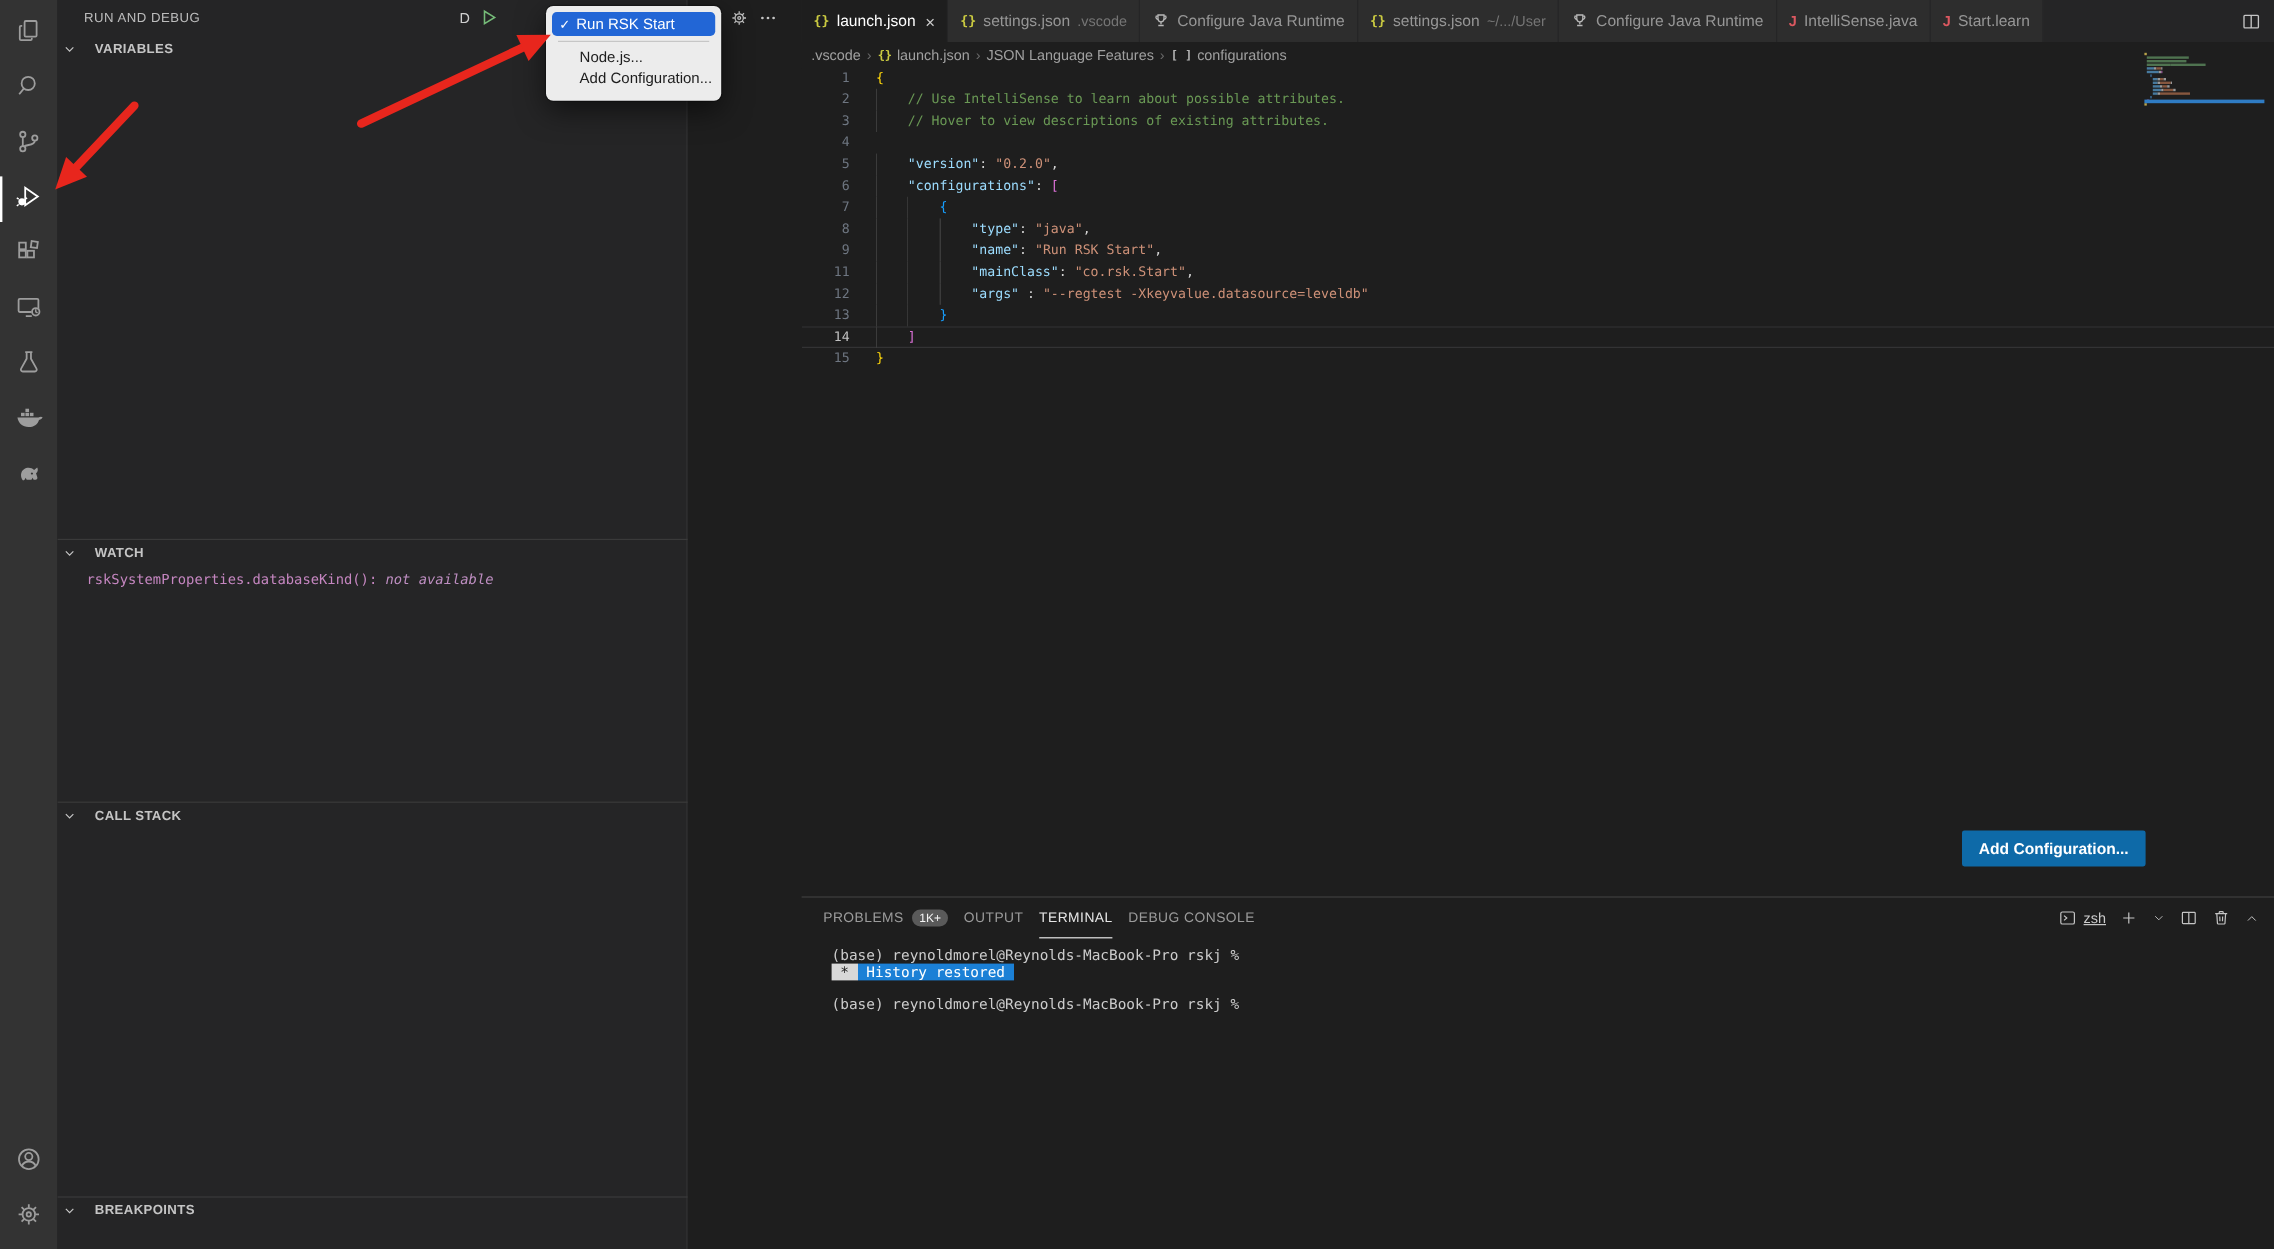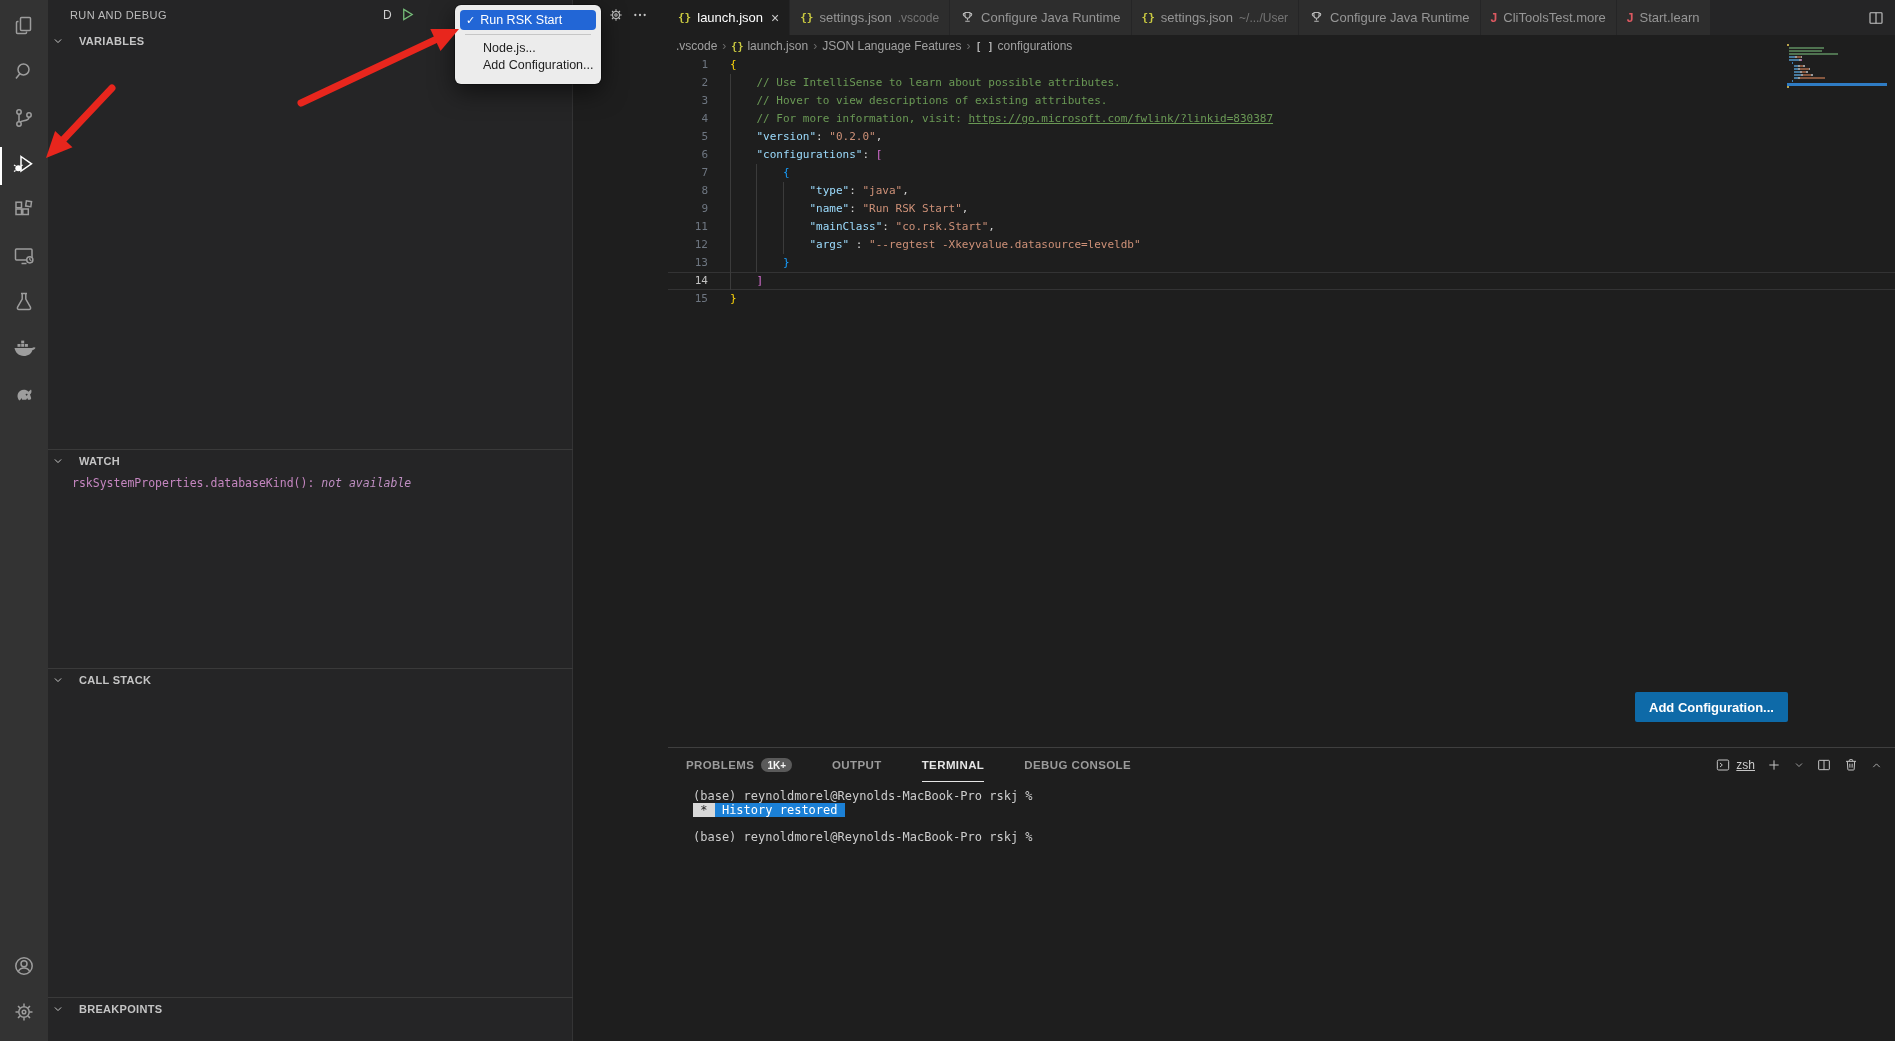--- a/index.html
+++ b/index.html
@@ -81,21 +81,21 @@
   .minimap{position:absolute;right:8px;top:44px;width:100px;cursor:pointer;}
   .mm-row{height:2px;margin-bottom:1px;display:flex;}
   .mm-seg{height:2px;}
   .mm-cur{position:absolute;left:0;width:100%;height:3px;background:#2f7cc4;}
 
   .add-config-btn{position:absolute;left:967px;top:692px;height:30px;padding:0 14px;background:#0e6aa8;border:none;
                   color:#ffffff;font-size:13px;font-weight:600;font-family:"Liberation Sans",sans-serif;border-radius:2px;cursor:pointer;}
 
   
   .panel{position:absolute;left:668px;top:747px;width:1227px;height:294px;background:#1e1e1e;border-top:1px solid #3f3f3f;}
-  .panel-tabs{position:absolute;left:0;top:0;height:34px;display:flex;align-items:flex-start;gap:40px;padding-left:18px;font-weight:bold;}
+  .panel-tabs{position:absolute;left:0;top:0;height:34px;display:flex;align-items:flex-start;gap:13px;padding-left:18px;}
   .ptab{font-size:11.5px;letter-spacing:.4px;color:#9b9b9b;display:flex;align-items:center;gap:7px;cursor:pointer;height:34px;}
   .ptab.active{color:#e6e6e6;border-bottom:1px solid #e6e6e6;padding-top:1px;}
   .pbadge{background:#5a5a5a;color:#f5f5f5;font-size:10px;padding:1.5px 6px;border-radius:9px;letter-spacing:0;}
   .panel-actions{position:absolute;right:12px;top:0;height:34px;display:flex;align-items:center;gap:11px;color:#c5c5c5;text-decoration:underline;}
   .panel-actions svg{width:16px;height:16px;cursor:pointer;}
   .shell-group{display:flex;align-items:center;gap:5px;cursor:pointer;}
   .shell-label{font-size:12px;color:#cccccc;}
   .terminal{position:absolute;left:0;top:34px;width:100%;bottom:0;padding:8px 0 0 25px;
             font-family:"DejaVu Sans Mono",monospace;font-size:12px;line-height:13.8px;color:#cccccc;cursor:text;}
   .tline{white-space:pre;}
@@ -299,21 +299,21 @@
             <svg viewBox="0 0 18 18" fill="none" stroke="#b8b8b8" stroke-width="1.3">
               <path d="M6 3 h6 v3.8 a3 3 0 0 1 -6 0 Z"></path>
               <path d="M9 10 v2.2 M6.3 13.5 h5.4"></path>
               <path d="M6 4.2 H4.2 a2.2 2.2 0 0 0 2.2 3.2 M12 4.2 h1.8 a2.2 2.2 0 0 1 -2.2 3.2"></path>
             </svg>
           </span>
           <span>Configure Java Runtime</span>
         </div>
         <div class="tab">
           <span class="ticon ticon-java">J</span>
-          <span>CliToolsTest.more</span>
+          <span>IntelliSense.java</span>
         </div>
         <div class="tab">
           <span class="ticon ticon-java">J</span>
           <span>Start.learn</span>
         </div>
         <div class="tab-spacer"></div>
         <div class="tab-actions">
           <svg viewBox="0 0 24 24" fill="none" stroke="currentColor" stroke-width="1.5">
             <rect x="4" y="5" width="16" height="14" rx="1"></rect>
             <line x1="12" y1="5" x2="12" y2="19"></line>
@@ -347,21 +347,20 @@
         <div class="crow">
           <span class="ln">2</span>
           <span class="ctext"><span class="ind">    </span><span class="c-com">// Use IntelliSense to learn about possible attributes.</span></span>
         </div>
         <div class="crow">
           <span class="ln">3</span>
           <span class="ctext"><span class="ind">    </span><span class="c-com">// Hover to view descriptions of existing attributes.</span></span>
         </div>
         <div class="crow">
           <span class="ln">4</span>
-          <span class="ctext"><span class="ind">    </span><span class="c-com">// For more information, visit: </span><span class="c-com c-link">https://go.microsoft.com/fwlink/?linkid=830387</span></span>
         </div>
         <div class="crow">
           <span class="ln">5</span>
           <span class="ctext"><span class="ind">    </span><span class="c-key">"version"</span><span class="c-pun">: </span><span class="c-str">"0.2.0"</span><span class="c-pun">,</span></span>
         </div>
         <div class="crow">
           <span class="ln">6</span>
           <span class="ctext"><span class="ind">    </span><span class="c-key">"configurations"</span><span class="c-pun">: </span><span class="c-pink">[</span></span>
         </div>
         <div class="crow">

